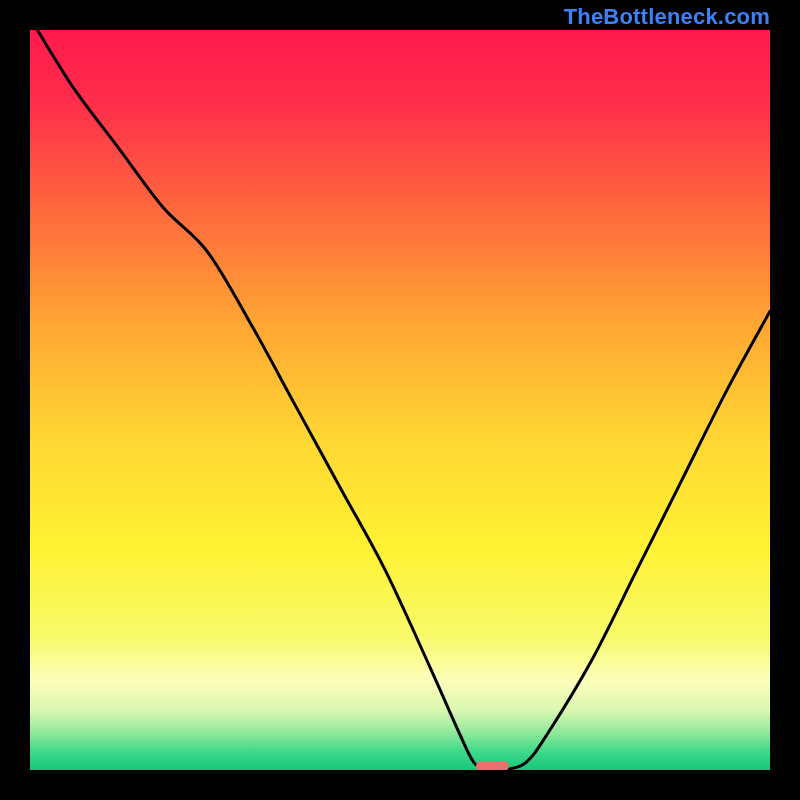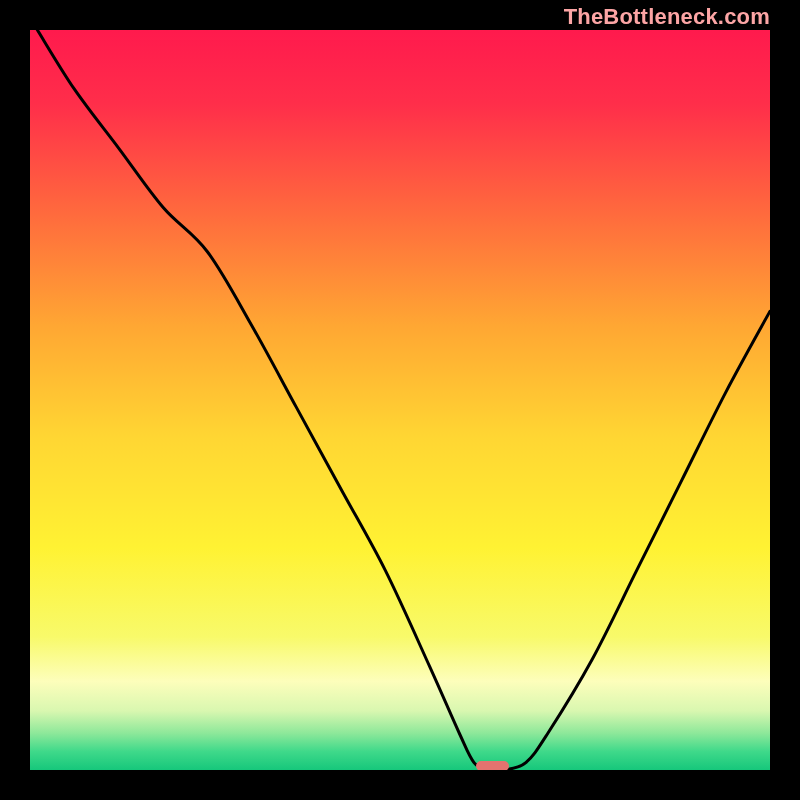--- a/index.html
+++ b/index.html
@@ -42,21 +42,21 @@
     height: 100%;
   }
   .marker {
     position: absolute;
     border-radius: 8px;
   }
   .watermark {
     position: absolute;
     top: 4px;
     right: 30px;
-    color: #fca5a5;
+    color: #3b82f6;
     font-size: 22px;
     font-weight: 600;
     letter-spacing: 0.2px;
   }
 </style>
 </head>
 <body>
 
 <div class="frame">
 

